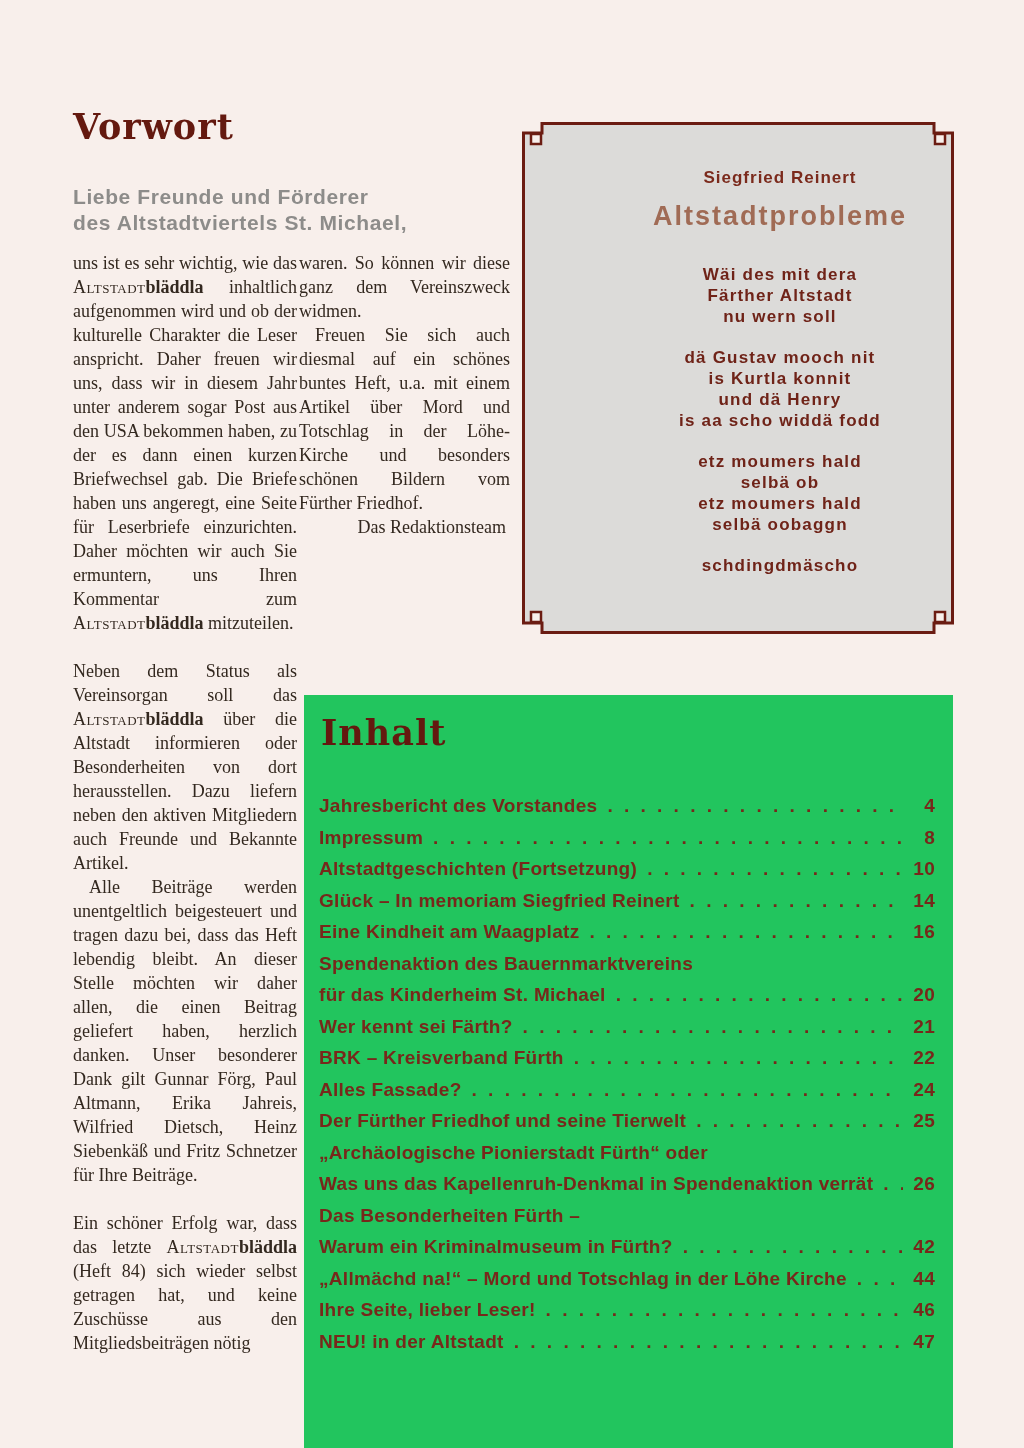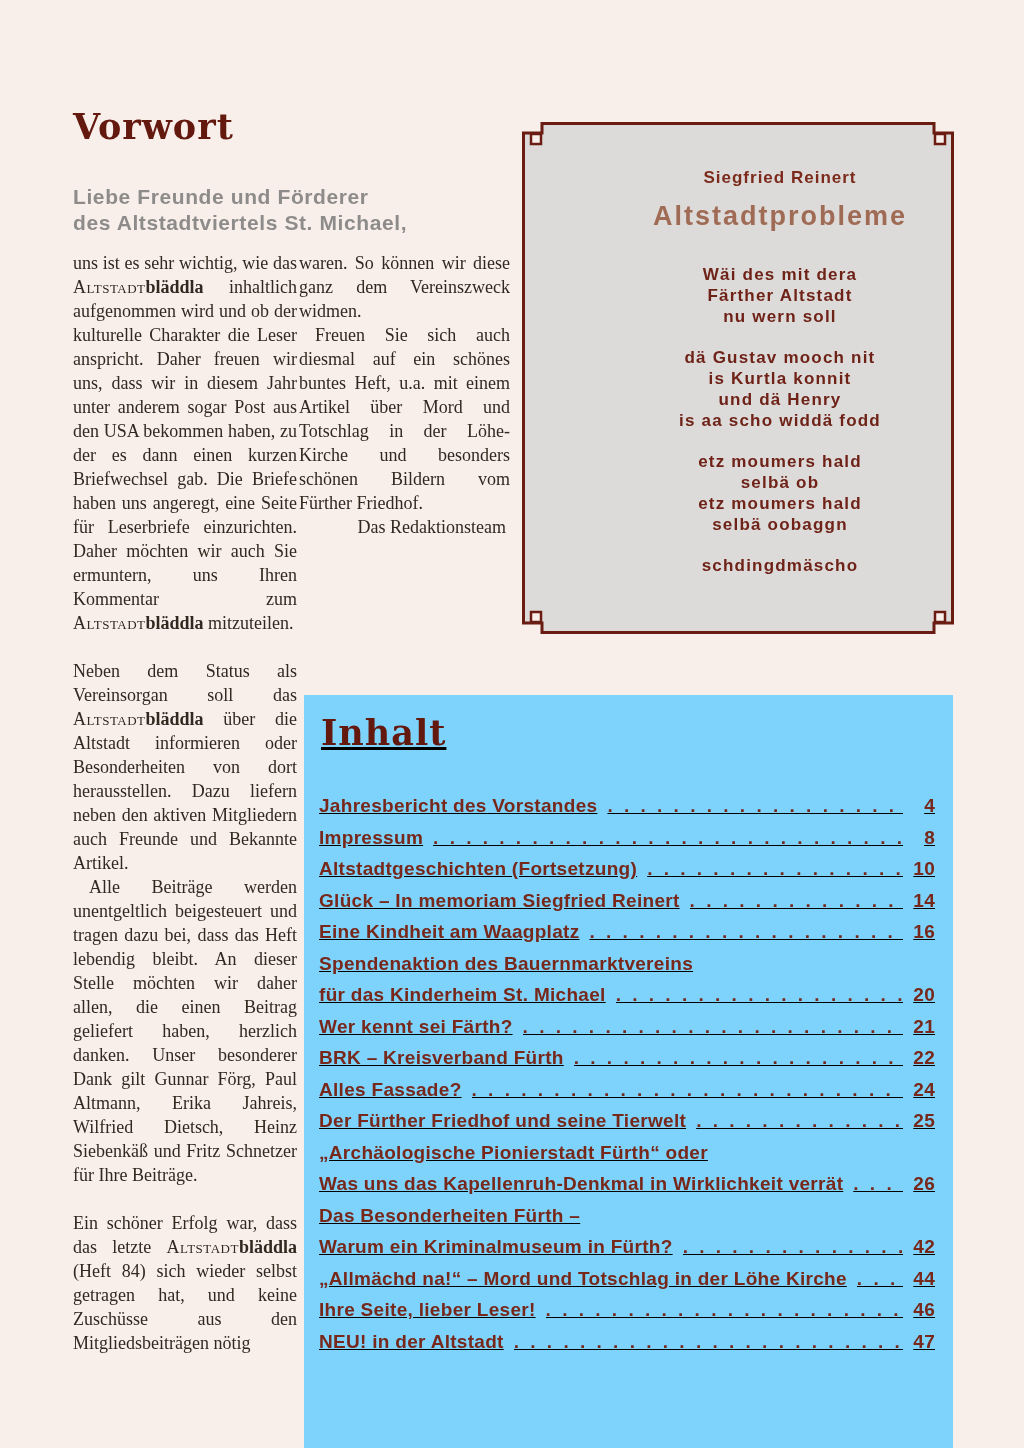--- a/index.html
+++ b/index.html
@@ -53,23 +53,22 @@
   }
   .poem-stanza { margin:0 0 20px 0; }
   .poem-line {
     font-size:17px; font-weight:bold; color:#6f2318;
     letter-spacing:1.2px; line-height:21px;
   }
 
   
   .inhalt-panel {
     position:absolute; left:304px; top:695px; width:649px; height:753px;
-    background:#7dd3fc; box-sizing:border-box;
+    background:#22c55e; box-sizing:border-box;
     padding:17px 18px 0 15px;
-    text-decoration:underline;
   }
   .inhalt-title {
     font-family:"DejaVu Serif", serif;
     font-size:35px; font-weight:bold; color:#64190f;
     letter-spacing:1px; margin:0 0 0 2px;
   }
   .toc-list { margin-top:37px; }
   .toc-row {
     display:flex; align-items:baseline;
     line-height:31.5px; font-size:19px; font-weight:bold;
@@ -198,21 +197,21 @@
         </div>
         <div class="toc-row">
           <span class="toc-title">Der Fürther Friedhof und seine Tierwelt</span>
           <span class="toc-dots"></span>
           <span class="toc-page">25</span>
         </div>
         <div class="toc-row">
           <span class="toc-title">„Archäologische Pionierstadt Fürth“ oder</span>
         </div>
         <div class="toc-row">
-          <span class="toc-title">Was uns das Kapellenruh-Denkmal in Wirklichkeit verrät</span>
+          <span class="toc-title">Was uns das Kapellenruh-Denkmal in Spendenaktion verrät</span>
           <span class="toc-dots"></span>
           <span class="toc-page">26</span>
         </div>
         <div class="toc-row">
           <span class="toc-title">Das Besonderheiten Fürth –</span>
         </div>
         <div class="toc-row">
           <span class="toc-title">Warum ein Kriminalmuseum in Fürth?</span>
           <span class="toc-dots"></span>
           <span class="toc-page">42</span>

